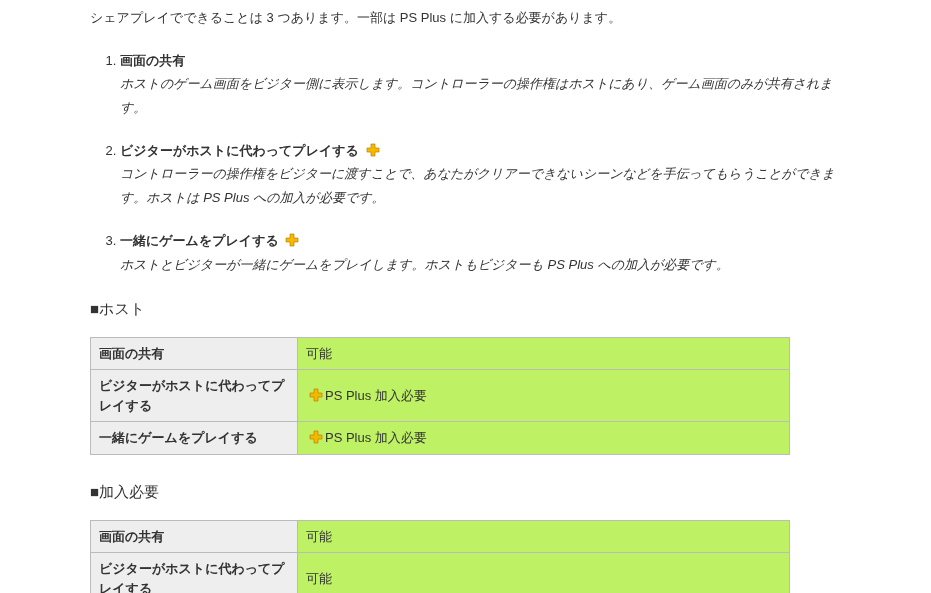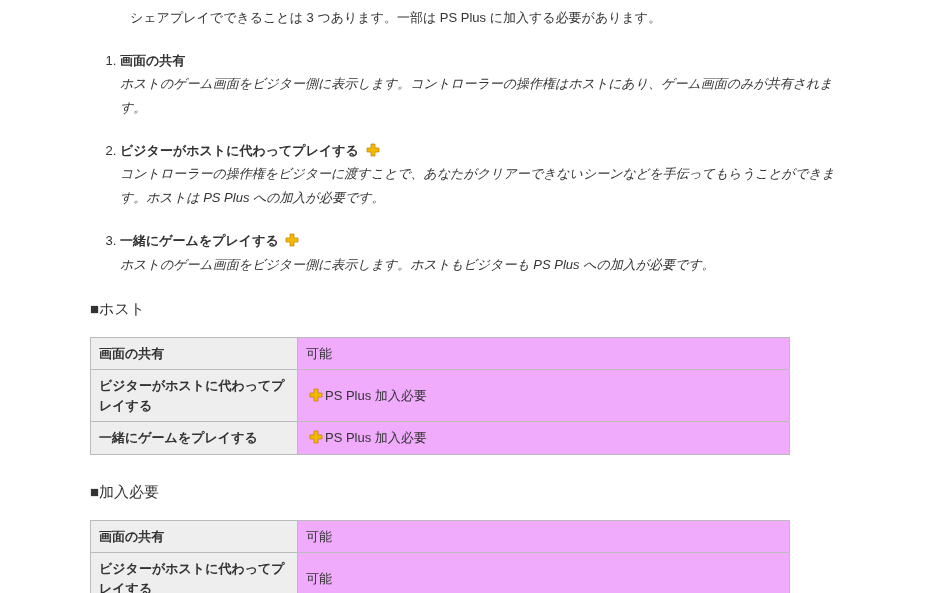--- a/index.html
+++ b/index.html
@@ -10,21 +10,20 @@
       padding: 0;
       width: 931px;
       background: #fff;
     }
     .content {
       padding: 8px 90px 20px 90px;
     }
     .intro {
       margin-bottom: 20px;
       line-height: 1.6;
-      margin-left: 40px;
     }
     ol.feature-list {
       padding-left: 30px;
       margin: 0 0 24px 0;
     }
     ol.feature-list li {
       margin-bottom: 20px;
       line-height: 1.8;
     }
     .feature-title {
@@ -59,21 +58,21 @@
       padding: 6px 8px;
       vertical-align: middle;
       line-height: 1.5;
     }
     table.req-table td.hcell {
       background: #eeeeee;
       font-weight: bold;
       width: 190px;
     }
     table.req-table td.vcell {
-      background: #f0abfc;
+      background: #bef264;
     }
   </style>
 </head>
 <body>
 
 <div class="content">
 
   <div class="intro">シェアプレイでできることは 3 つあります。一部は PS Plus に加入する必要があります。</div>
 
   <ol class="feature-list">
@@ -90,21 +89,21 @@
       </span>
       <span class="feature-desc">コントローラーの操作権をビジターに渡すことで、あなたがクリアーできないシーンなどを手伝ってもらうことができます。ホストは PS Plus への加入が必要です。</span>
     </li>
     <li>
       <span class="feature-title">一緒にゲームをプレイする</span>
       <span class="plus-icon">
         <svg width="14" height="14" viewBox="0 0 14 14">
             <path d="M5 1h4v4h4v4h-4v4H5V9H1V5h4z" fill="#f5b800" stroke="#c08000" stroke-width="0.7"></path>
           </svg>
       </span>
-      <span class="feature-desc">ホストのゲーム画面をビジター側に表示します。ホストもビジターも PS Plus への加入が必要です。</span>
+      <span class="feature-desc">ホストとビジターが一緒にゲームをプレイします。ホストもビジターも PS Plus への加入が必要です。</span>
     </li>
   </ol>
 
   <div class="section-label">■ホスト</div>
 
   <table class="req-table">
     <tbody>
         <tr>
       <td class="hcell">画面の共有</td>
       <td class="vcell"><span>可能</span></td>

